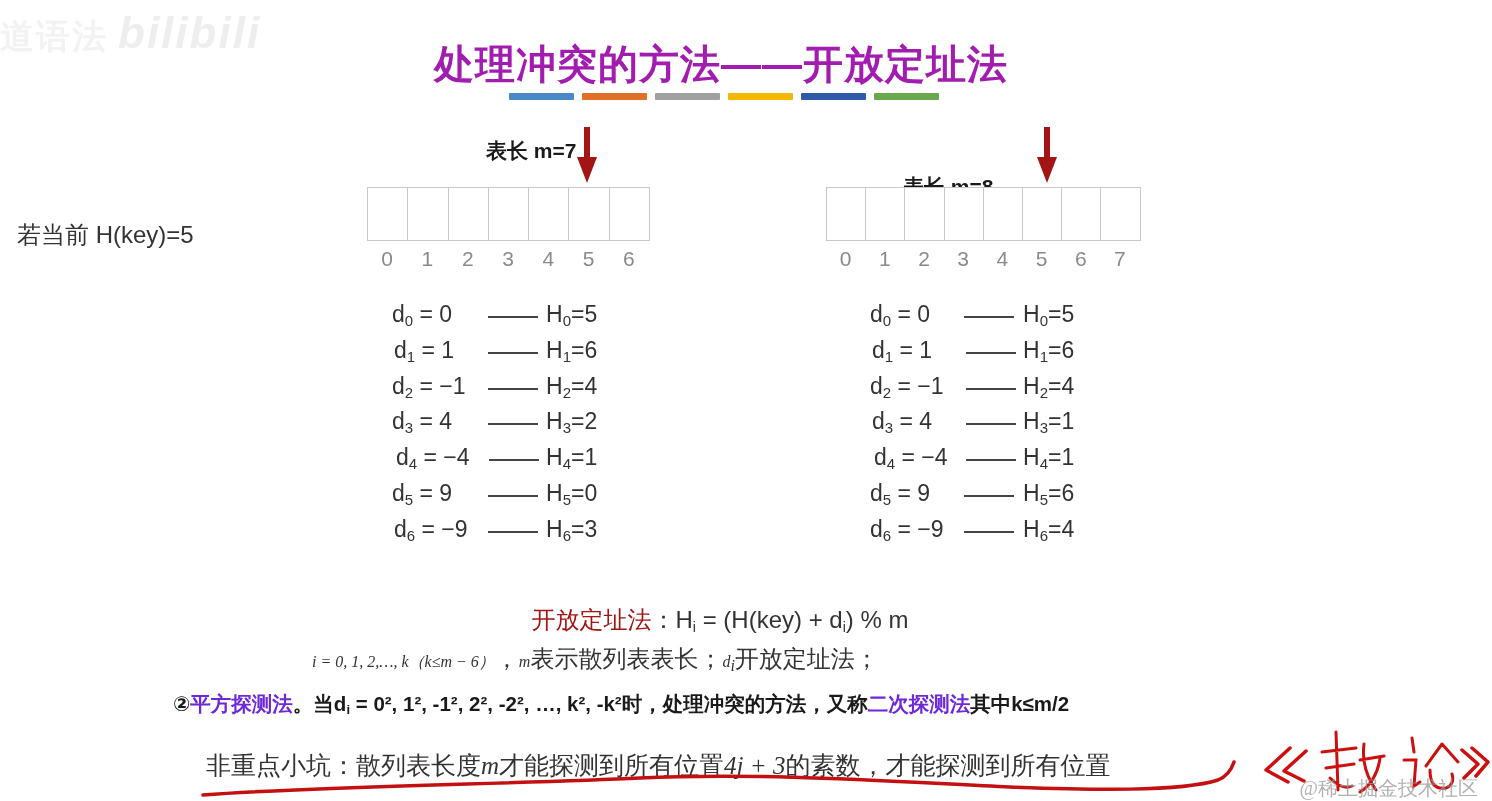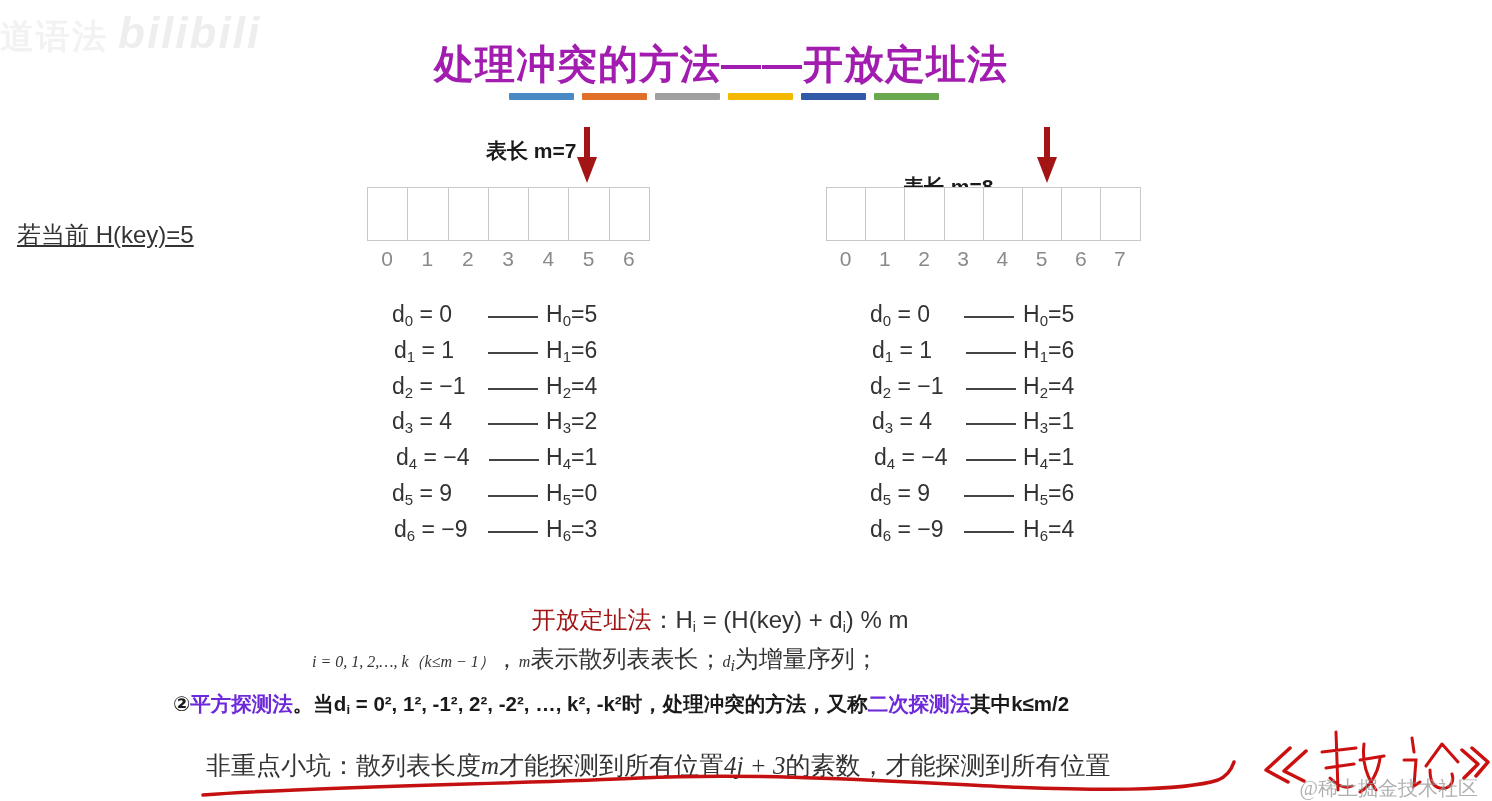--- a/index.html
+++ b/index.html
@@ -20,21 +20,21 @@
 
   .arrow { width: 20px; height: 58px; }
   .arrow .shaft { position: absolute; left: 7px; top: 0; width: 6px; height: 32px; background: #a31414; }
   .arrow .head { position: absolute; left: 0; top: 30px; width: 0; height: 0; border-left: 10px solid transparent; border-right: 10px solid transparent; border-top: 26px solid #a31414; }
 
   .hash-table { display: flex; border-top: 1px solid #c8c8c8; border-bottom: 1px solid #c8c8c8; border-left: 1px solid #c8c8c8; }
   .hash-cell { width: 40px; height: 52px; border-right: 1px solid #c8c8c8; background: #fff; }
   .hash-indices { display: flex; }
   .hash-index { width: 40px; text-align: center; font-size: 21px; color: #8a8a8a; }
 
-  .key-label { left: 17px; top: 219px; font-size: 24px; color: #333; white-space: nowrap; text-decoration: underline; }
+  .key-label { left: 17px; top: 219px; font-size: 24px; color: #333; white-space: nowrap; }
 
   .probe-list { }
   .probe-row { position: relative; height: 35.8px; font-size: 23px; color: #333; white-space: nowrap; }
   .probe-row .d { position: absolute; top: 0; }
   .probe-row .line { position: absolute; top: 15px; height: 2px; background: #444; }
   .probe-row .h { position: absolute; top: 0; }
   .probe-row sub { font-size: 15px; vertical-align: -4px; }
 
   .formula { left: 0; width: 1440px; top: 604px; text-align: center; font-size: 24px; color: #333; white-space: nowrap; }
   .formula .red { color: #a31414; }
@@ -201,21 +201,21 @@
       <span class="line" style="left:94px; width:50px"></span>
       <span class="h" style="left:153px"><span>H</span><sub>6</sub><span>=4</span></span>
     </div>
   </div>
 
 <div class="abs formula">
   <span class="red">开放定址法</span><span>：</span><span>H</span><sub>i</sub><span> = (H(key) + d</span><sub>i</sub><span>) % m</span>
 </div>
 
 <div class="abs formula-note">
-  <i>i = 0, 1, 2,…, k</i><i>（k≤m − 1）</i><span>，</span><i>m</i><span>表示散列表表长；</span><i>d</i><sub><i>i</i></sub><span>为增量序列；</span>
+  <i>i = 0, 1, 2,…, k</i><i>（k≤m − 6）</i><span>，</span><i>m</i><span>表示散列表表长；</span><i>d</i><sub><i>i</i></sub><span>开放定址法；</span>
 </div>
 
 <div class="abs quad-line">
   <span>②</span><span class="red">平方探测法</span><span>。当d</span><sub>i</sub><span> = 0², 1², -1², 2², -2², …, k², -k²</span><span>时，处理冲突的方法，又称</span><span class="red">二次探测法</span><span>其中k≤m/2</span>
 </div>
 
 <div class="abs pitfall">
   <span>非重点小坑：散列表长度</span><i>m</i><span>才能探测到所有位置</span><i>4j + 3</i><span>的素数，才能探测到所有位置</span>
 </div>
 

